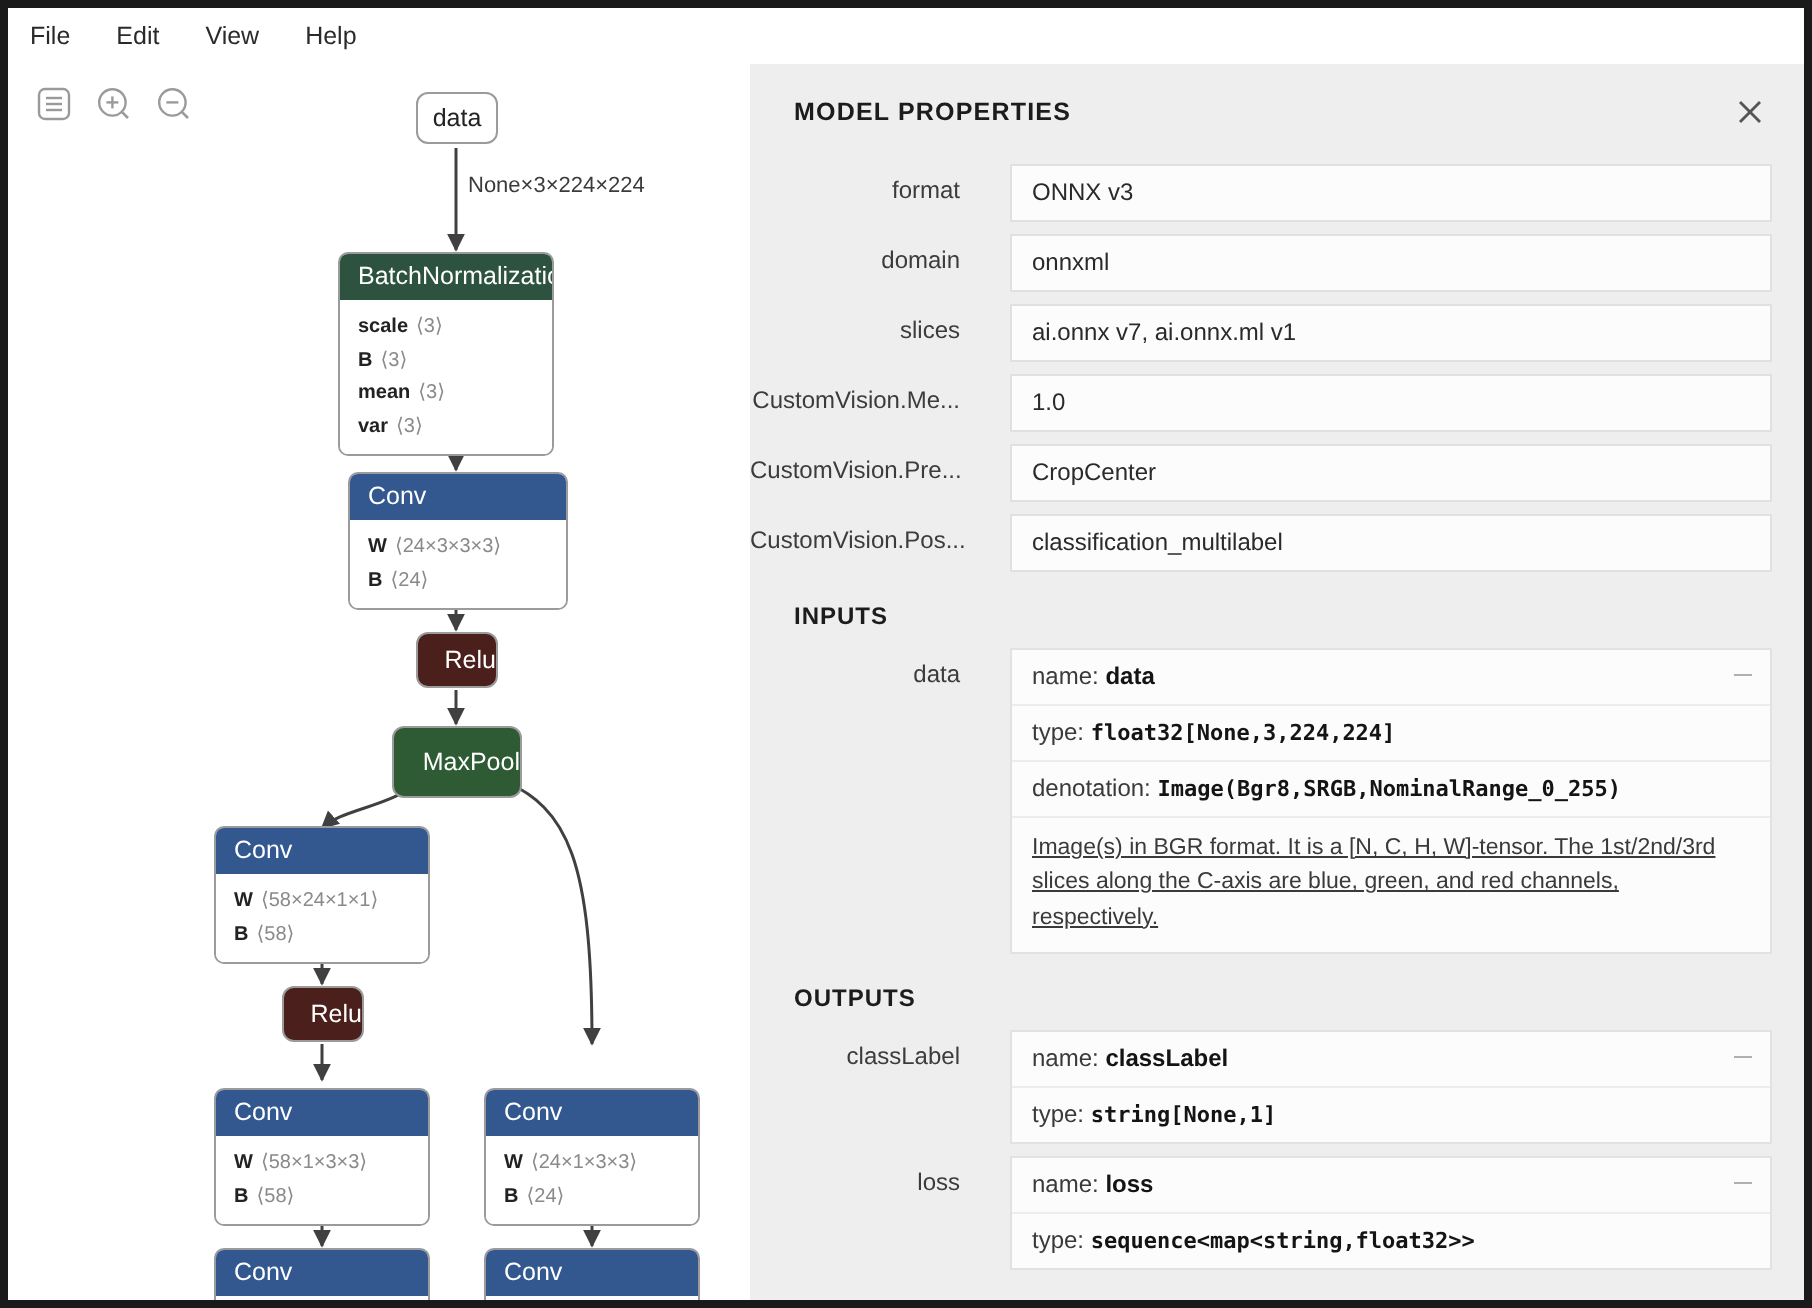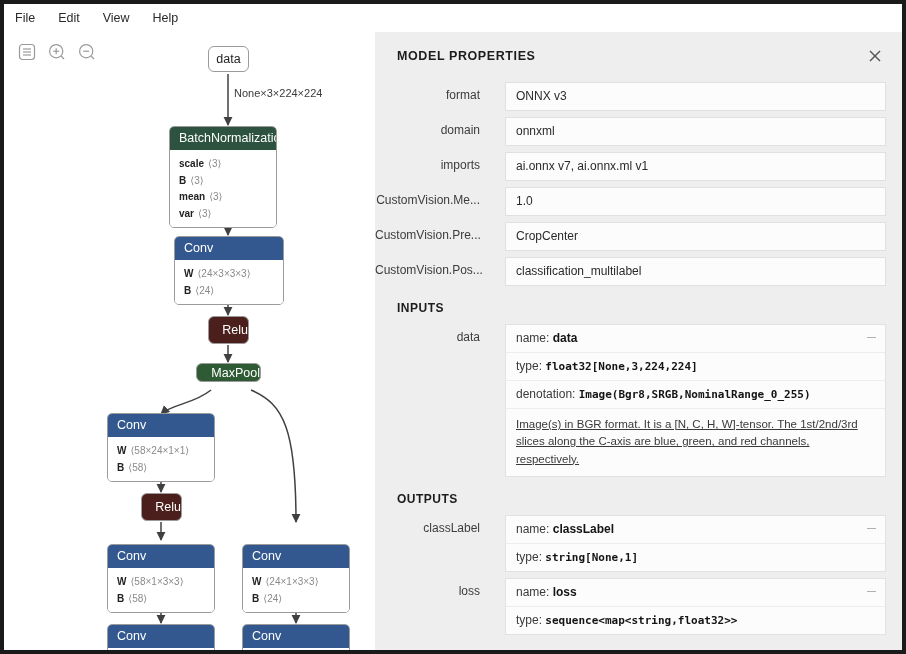--- a/index.html
+++ b/index.html
@@ -277,21 +277,21 @@
           <div class="attr">
             <span class="k">B</span><span class="v">⟨24⟩</span>
           </div>
         </div>
       </div>
 
       <div class="pill pill-act" style="left:204px; top:284px; width:41px; height:28px; background:#4a1f1c;">
         <span>Relu</span>
       </div>
 
-      <div class="pill pill-act" style="left:192px; top:331px; width:65px; height:19px; background:#2e5b33;">
+      <div class="pill pill-act" style="left:192px; top:331px; width:65px; height:36px; background:#2e5b33;">
         <span>MaxPool</span>
       </div>
 
       <div class="node" style="left:103px; top:381px; width:108px;">
         <div class="node-hdr" style="background:#32588f;">Conv</div>
         <div class="node-body">
           <div class="attr">
             <span class="k">W</span><span class="v">⟨58×24×1×1⟩</span>
           </div>
           <div class="attr">
@@ -357,21 +357,21 @@
 
       <div class="prow">
         <div class="plabel">format</div>
         <div class="pvalue">ONNX v3</div>
       </div>
       <div class="prow">
         <div class="plabel">domain</div>
         <div class="pvalue">onnxml</div>
       </div>
       <div class="prow">
-        <div class="plabel">imports</div>
+        <div class="plabel">slices</div>
         <div class="pvalue">ai.onnx v7, ai.onnx.ml v1</div>
       </div>
       <div class="prow">
         <div class="plabel">CustomVision.Me...</div>
         <div class="pvalue">1.0</div>
       </div>
       <div class="prow">
         <div class="plabel">CustomVision.Pre...</div>
         <div class="pvalue">CropCenter</div>
       </div>

